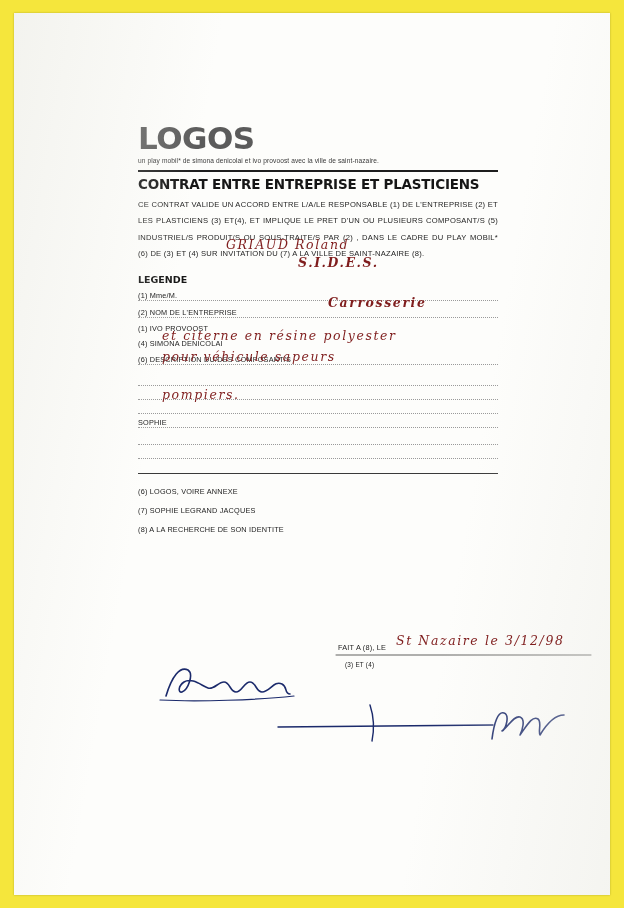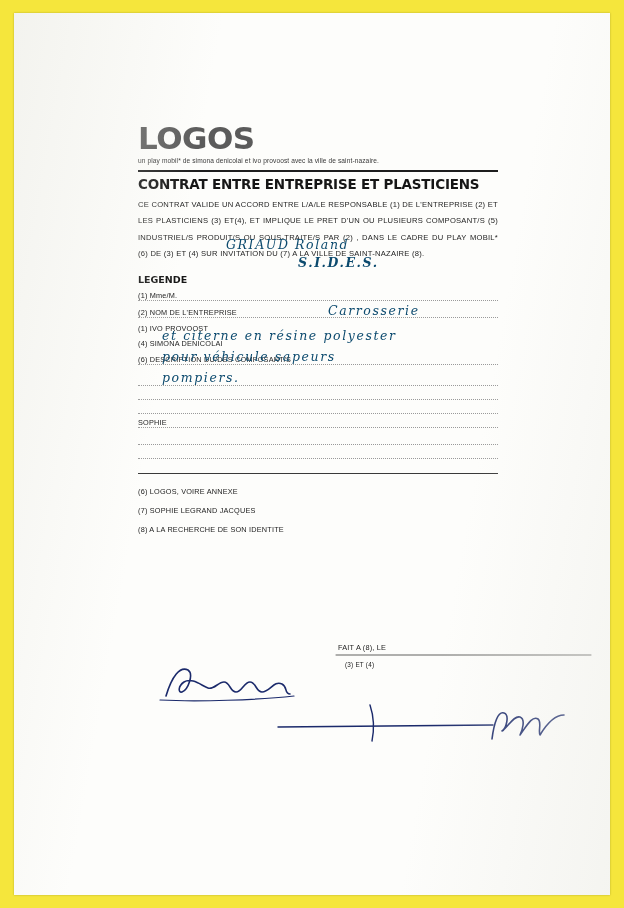--- a/index.html
+++ b/index.html
@@ -98,21 +98,21 @@
     z-index: 1;
     background: transparent;
     padding-right: 2px;
   }
   .field.plain { height: 15px; line-height: 15px; }
 
   
   .hw {
     font-family: "DejaVu Serif", serif;
     font-style: italic;
-    color: #0c4a6e;
+    color: #7f1d1d;
     letter-spacing: 1.6px;
     position: absolute;
     white-space: nowrap;
     z-index: 2;
   }
   .hw.b { font-size: 12.5px; }
 
   .notes-block { margin-top: 4px; }
   .blankline {
     border-bottom: 1px dotted #9a9a9a;
@@ -201,26 +201,27 @@
     </div>
 
     <div class="sep"></div>
 
     <div class="footitem">(6) LOGOS, VOIRE ANNEXE</div>
     <div class="footitem">(7) SOPHIE LEGRAND JACQUES</div>
     <div class="footitem">(8) A LA RECHERCHE DE SON IDENTITE</div>
 
     <div class="hw b" style="left:88px; top:114px;">GRIAUD  Roland</div>
     <div class="hw b" style="left:160px; top:132px;font-weight:bold;">S.I.D.E.S.</div>
-    <div class="hw b" style="left:190px; top:180px;">Carrosserie</div>
+    <div class="hw b" style="left:190px; top:172px;font-weight:bold;">Carrosserie</div>
     <div class="hw b" style="left:24px; top:205px;">et citerne en résine polyester</div>
     <div class="hw b" style="left:24px; top:226px;">pour véhicule sapeurs</div>
-    <div class="hw b" style="left:24px; top:247px;">pompiers.</div>
+    <div class="hw b" style="left:24px; top:264px;">pompiers.</div>
 
     <div class="faita">FAIT A (8), LE</div>
+    <div class="hw b" style="left:258px; top:510px;">St Nazaire le 3/12/98</div>
     <div class="etline">(3) ET (4)</div>
 
     <svg class="sigsvg" style="left:198px; top:530px; width:260px; height:4px;">
       <path class="sig-path" style="stroke:#1c1c1c; stroke-width:0.7" d="M0,2 L255,2"></path>
     </svg>
 
     <svg class="sigsvg" style="left:20px; top:535px; width:160px; height:50px;">
       <path class="sig-path" style="stroke-width:1.6" d="M8,38 C14,18 22,8 30,12 C36,16 30,32 24,34 C20,35 20,28 26,24 C34,19 44,28 50,30 C56,32 60,24 66,24 C72,24 72,34 78,34 C84,34 86,24 92,24 C98,24 98,34 104,34 C112,34 116,22 124,26 C130,29 126,36 132,36"></path>
       <path class="sig-path" style="stroke-width:1.2" d="M2,42 C40,44 100,42 136,38"></path>
     </svg>

